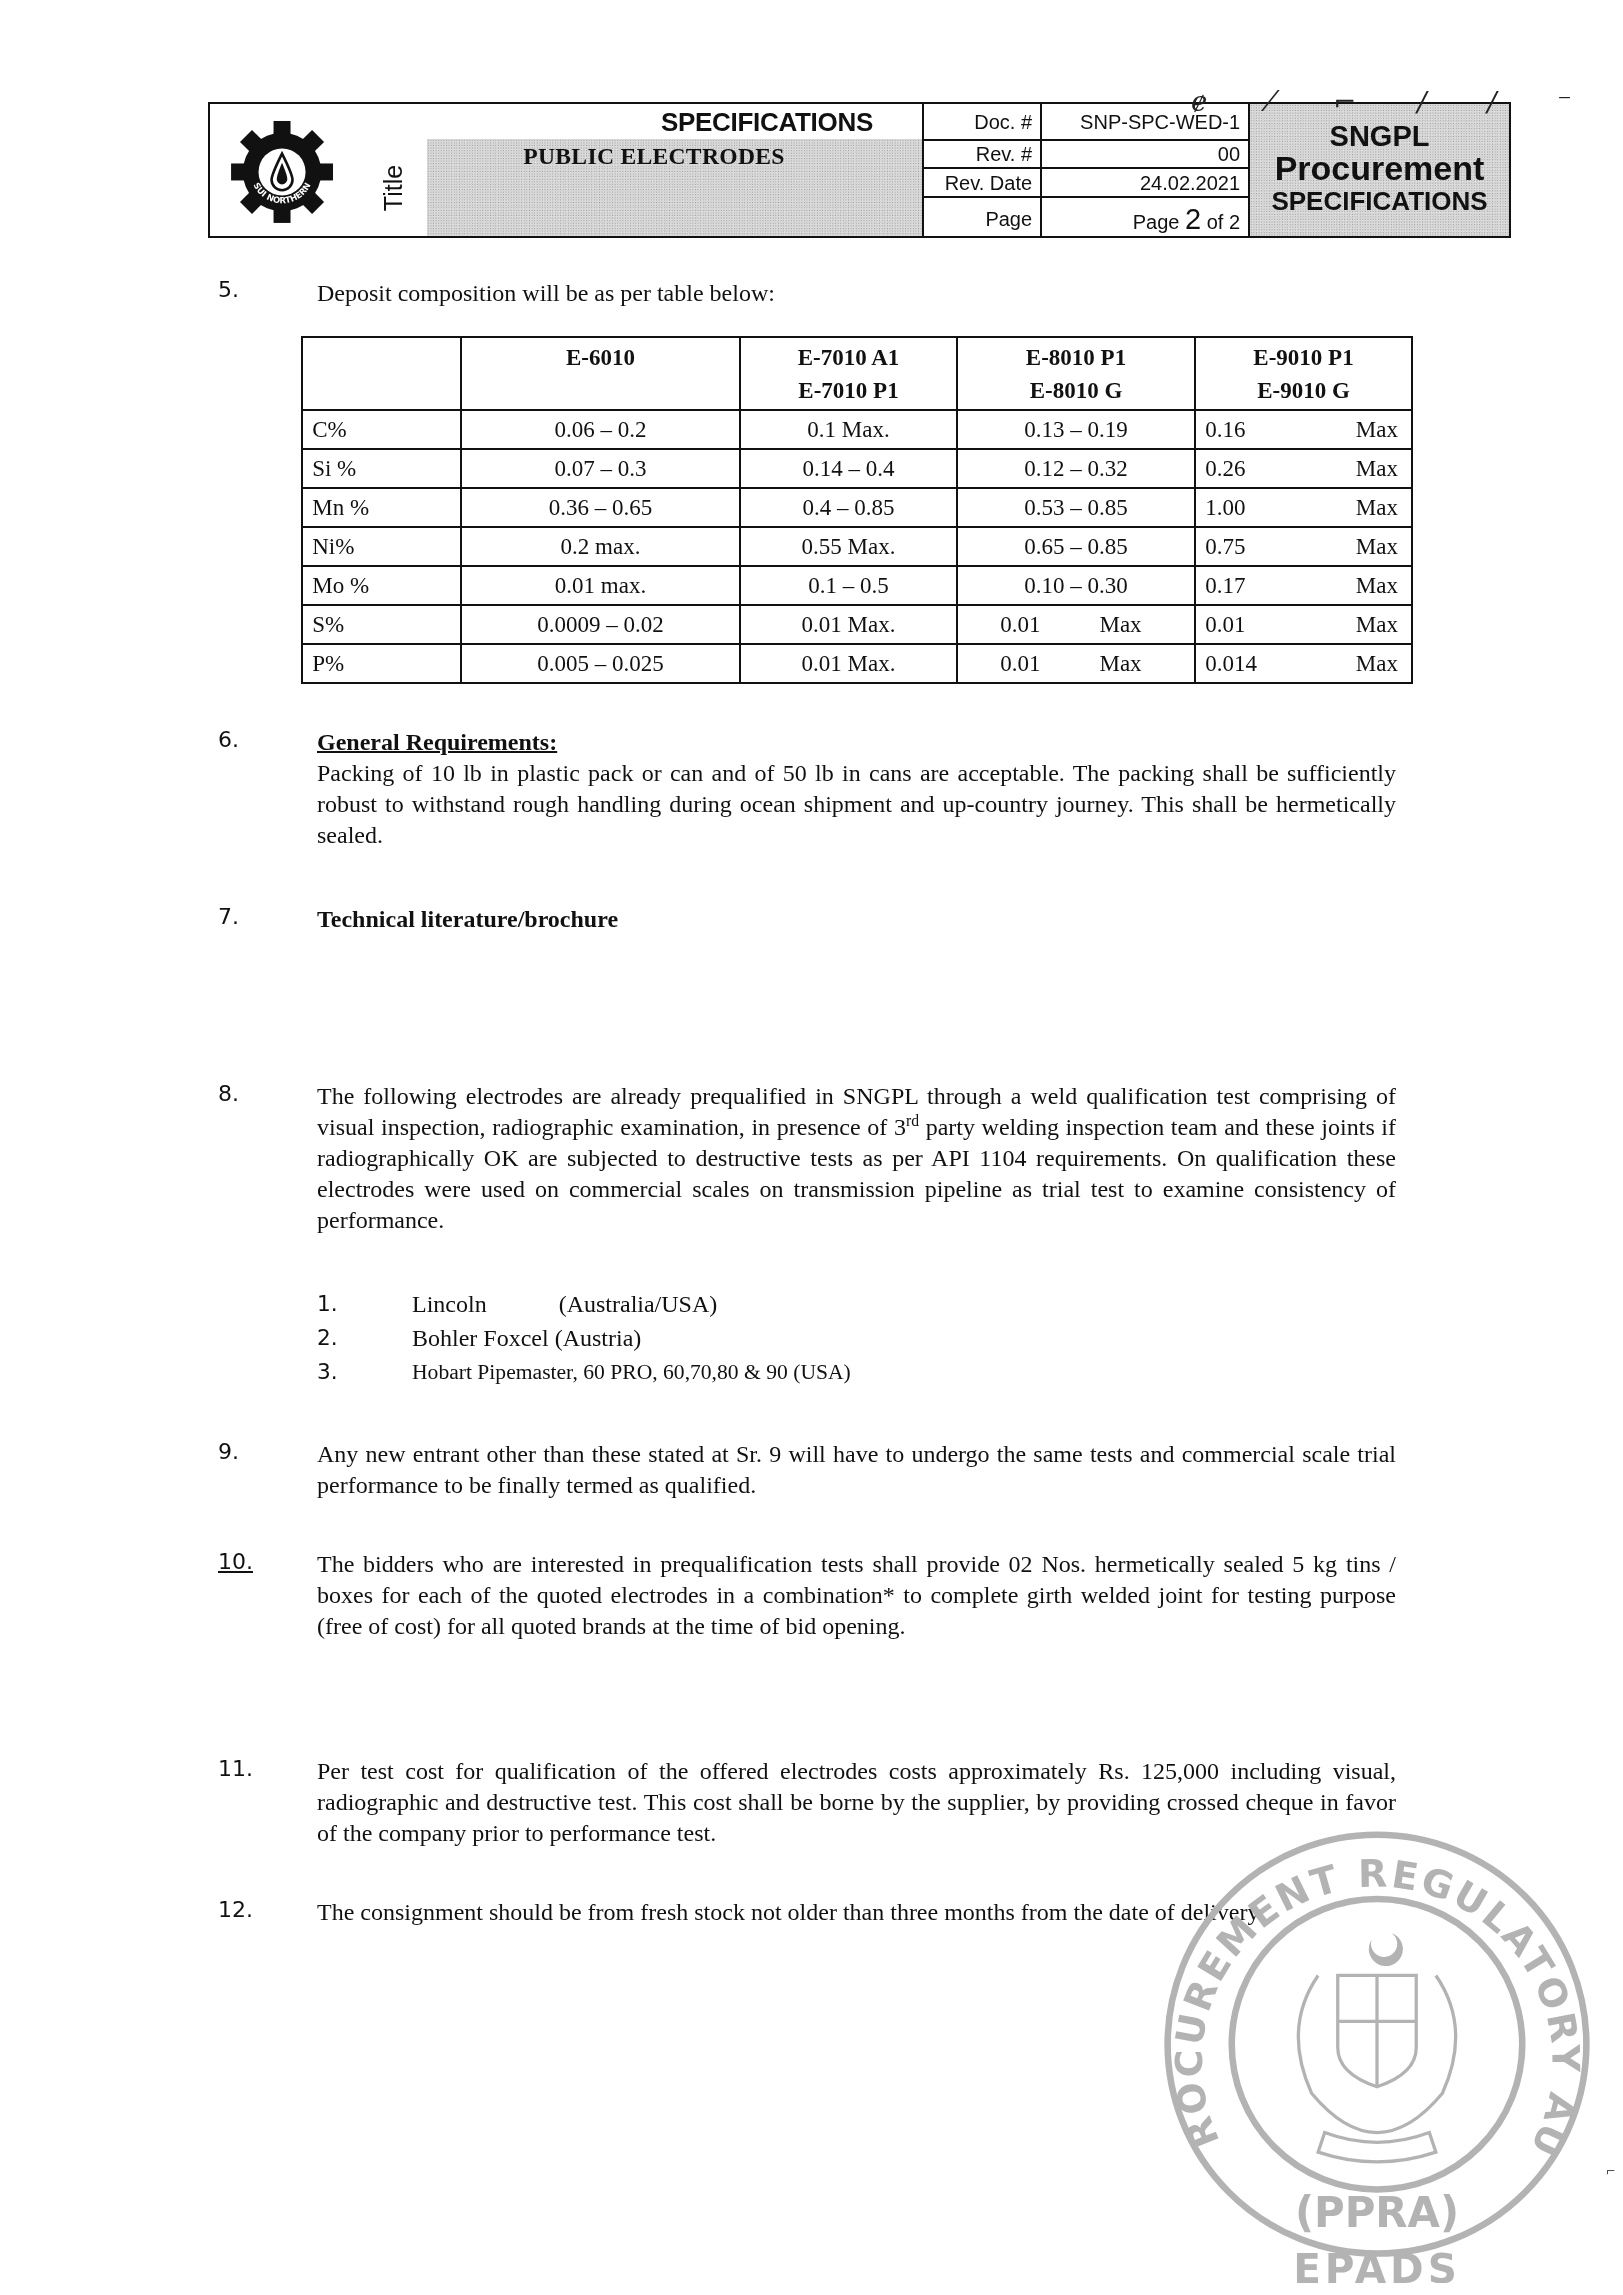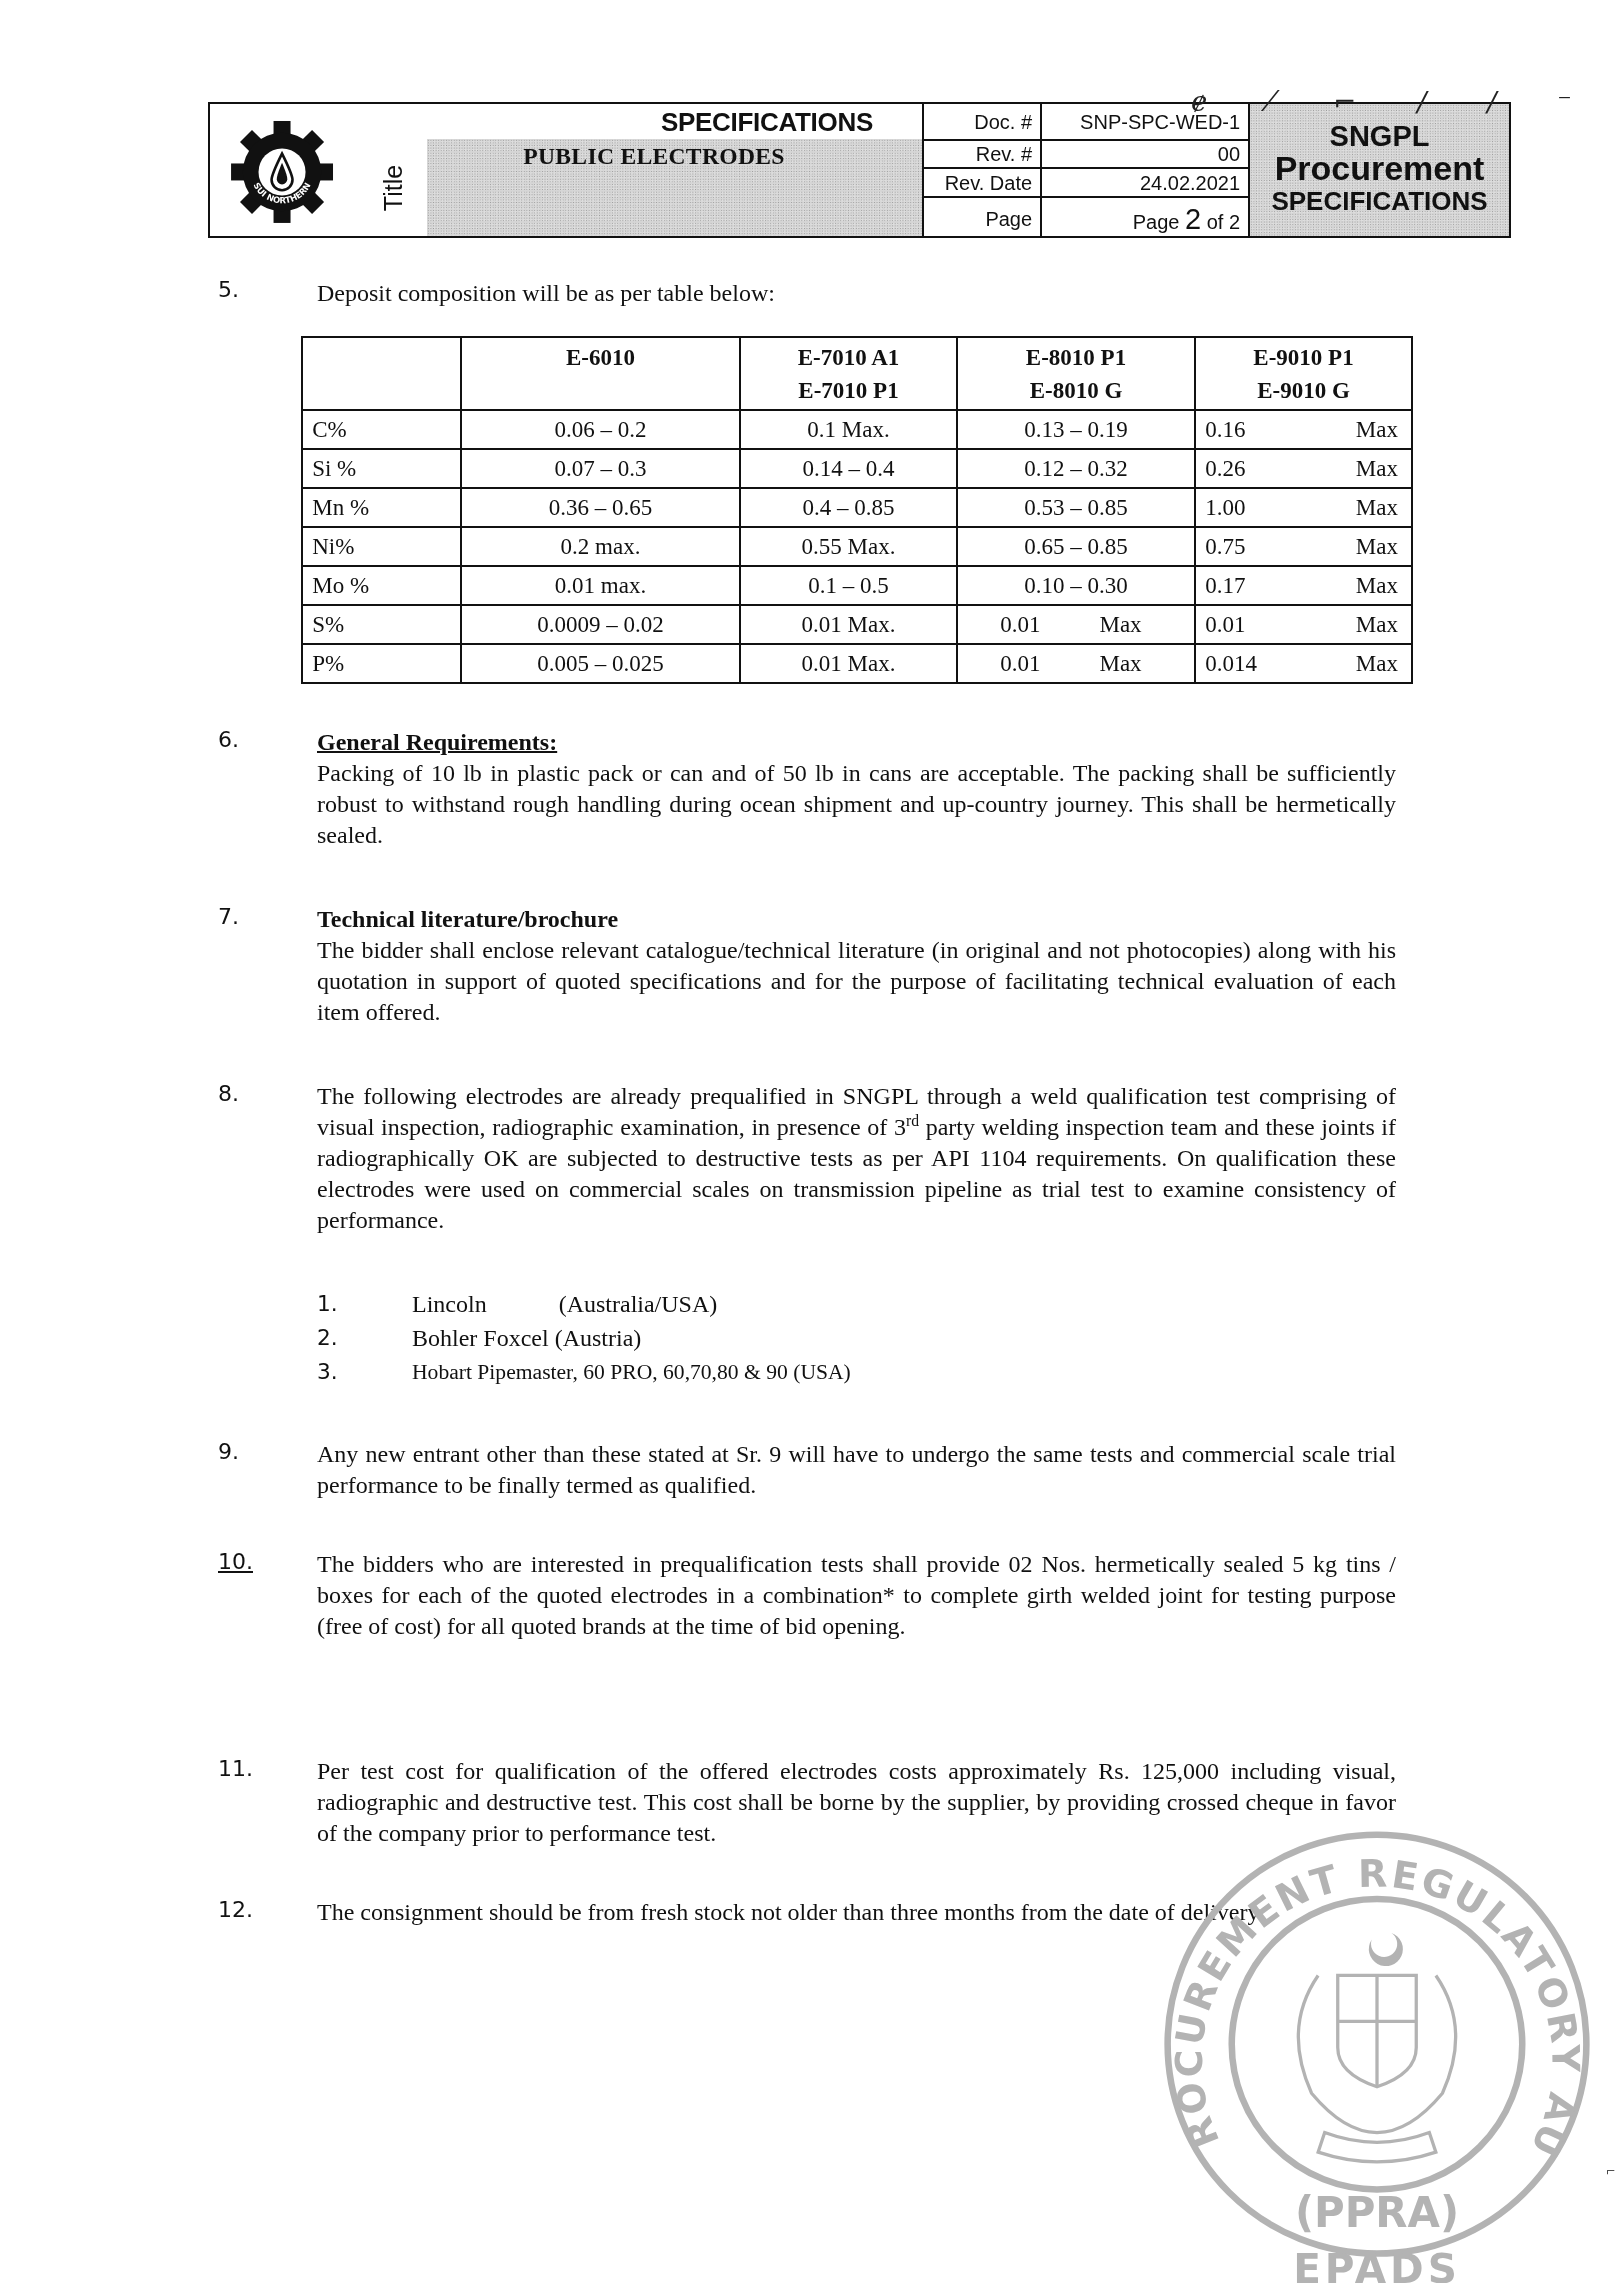--- a/index.html
+++ b/index.html
@@ -280,21 +280,20 @@
 
 <div class="num" style="top:727px;">6.</div>
 <div class="para" style="top:727px;">
   <div class="heading-u">General Requirements:</div>
   <div>Packing of 10 lb in plastic pack or can and of 50 lb in cans are acceptable. The packing shall be sufficiently robust to withstand rough handling during ocean shipment and up-country journey. This shall be hermetically sealed.</div>
 </div>
 
 <div class="num" style="top:904px;">7.</div>
 <div class="para" style="top:904px;">
   <div class="heading-b">Technical literature/brochure</div>
-  <div>The bidder shall enclose relevant catalogue/technical literature (in original and not photocopies) along with his quotation in support of quoted specifications and for the purpose of facilitating technical evaluation of each item offered.</div>
 </div>
 
 <div class="num" style="top:1081px;">8.</div>
 <div class="para" style="top:1081px;"><span>The following electrodes are already prequalified in SNGPL through a weld qualification test comprising of visual inspection, radiographic examination, in presence of 3</span><sup>rd</sup><span> party welding inspection team and these joints if radiographically OK are subjected to destructive tests as per API 1104 requirements. On qualification these electrodes were used on commercial scales on transmission pipeline as trial test to examine consistency of performance.</span></div>
 
 <div class="sublist" style="top:1287px;">
   <div class="row">
     <span class="n">1.</span>
     <span>Lincoln</span>
     <span class="country">(Australia/USA)</span>

